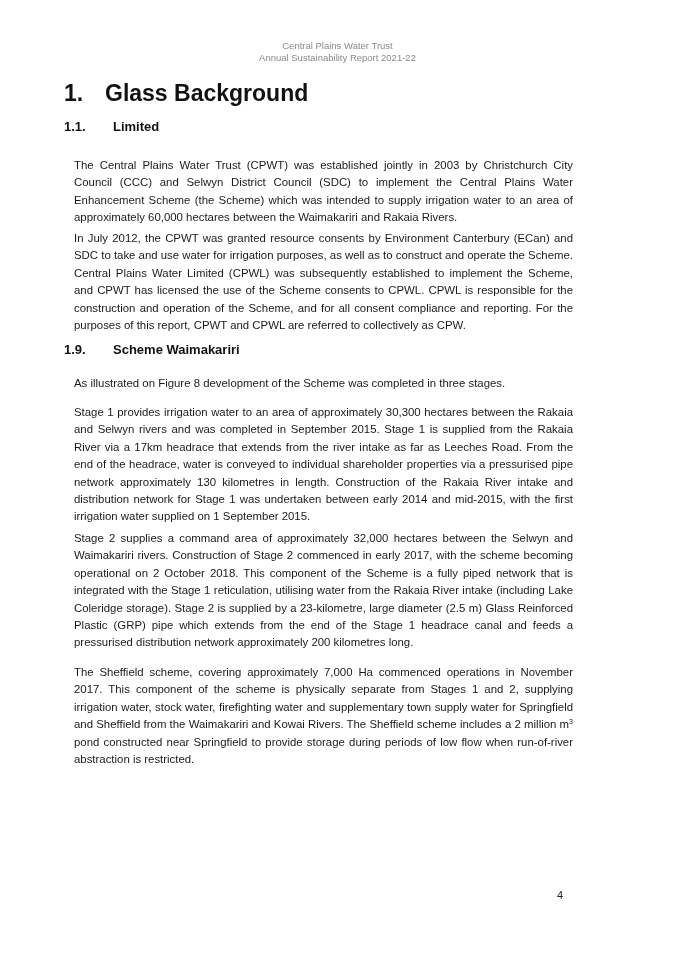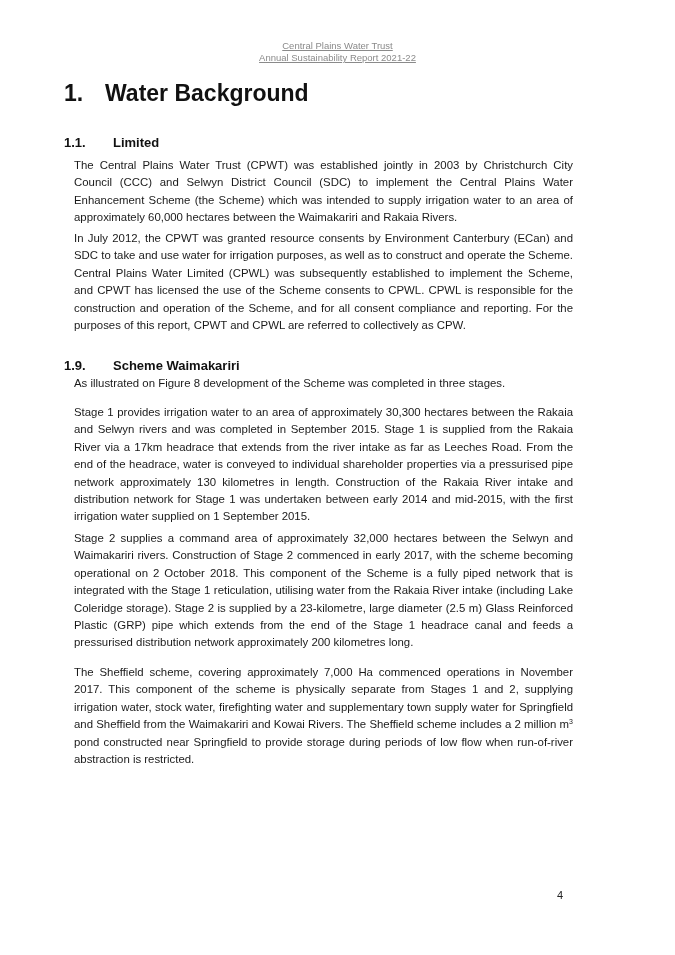--- a/index.html
+++ b/index.html
@@ -1,40 +1,40 @@
 <!DOCTYPE html>
 <html><head>
 <meta charset="utf-8">
 <style>
   html, body { margin: 0; padding: 0; background: #ffffff; }
   body { width: 675px; height: 955px; position: relative; overflow: hidden;
          font-family: "Liberation Sans", sans-serif; color: #1a1a1a; }
   .header { position: absolute; top: 40px; left: 0; width: 675px; text-align: center;
-            font-size: 9.5px; line-height: 12px; color: #8a8a8a; text-decoration: underline; }
+            font-size: 9.5px; line-height: 12px; color: #8a8a8a; }
   .page { position: absolute; left: 64px; top: 0; width: 499px; }
   h1 { position: absolute; top: 80px; left: 0; margin: 0; font-size: 23px; font-weight: bold;
        color: #111; white-space: nowrap; }
   h1 .num { display: inline-block; width: 41px; }
   h2 { margin: 0; font-size: 13px; font-weight: bold; color: #111; white-space: nowrap; position: absolute; left: 0; }
-  h2 .num { display: inline-block; width: 49px; margin-top: 16px; }
+  h2 .num { display: inline-block; width: 49px; }
   p { margin: 10px; font-size: 11.4px; line-height: 17.4px; text-align: justify; position: absolute; left: 0; width: 499px; }
   .pnum { position: absolute; left: 557px; top: 889px; font-size: 11px; color: #222; }
   sup { font-size: 7px; vertical-align: 4px; line-height: 0; }
 </style>
 </head>
 <body>
 
 <div class="header">
   <div>Central Plains Water Trust</div>
   <div>Annual Sustainability Report 2021-22</div>
 </div>
 
 <div class="page">
   <h1>
-    <span class="num">1.</span><span>Water Background</span>
+    <span class="num">1.</span><span>Glass Background</span>
   </h1>
 
   <h2 style="top:119px;">
     <span class="num">1.1.</span><span>Limited</span>
   </h2>
   <p style="top:147px;">The Central Plains Water Trust (CPWT) was established jointly in 2003 by Christchurch City Council (CCC) and Selwyn District Council (SDC) to implement the Central Plains Water Enhancement Scheme (the Scheme) which was intended to supply irrigation water to an area of approximately 60,000 hectares between the Waimakariri and Rakaia Rivers.</p>
   <p style="top:220px;">In July 2012, the CPWT was granted resource consents by Environment Canterbury (ECan) and SDC to take and use water for irrigation purposes, as well as to construct and operate the Scheme. Central Plains Water Limited (CPWL) was subsequently established to implement the Scheme, and CPWT has licensed the use of the Scheme consents to CPWL. CPWL is responsible for the construction and operation of the Scheme, and for all consent compliance and reporting. For the purposes of this report, CPWT and CPWL are referred to collectively as CPW.</p>
 
   <h2 style="top:342px;">
     <span class="num">1.9.</span><span>Scheme Waimakariri</span>

